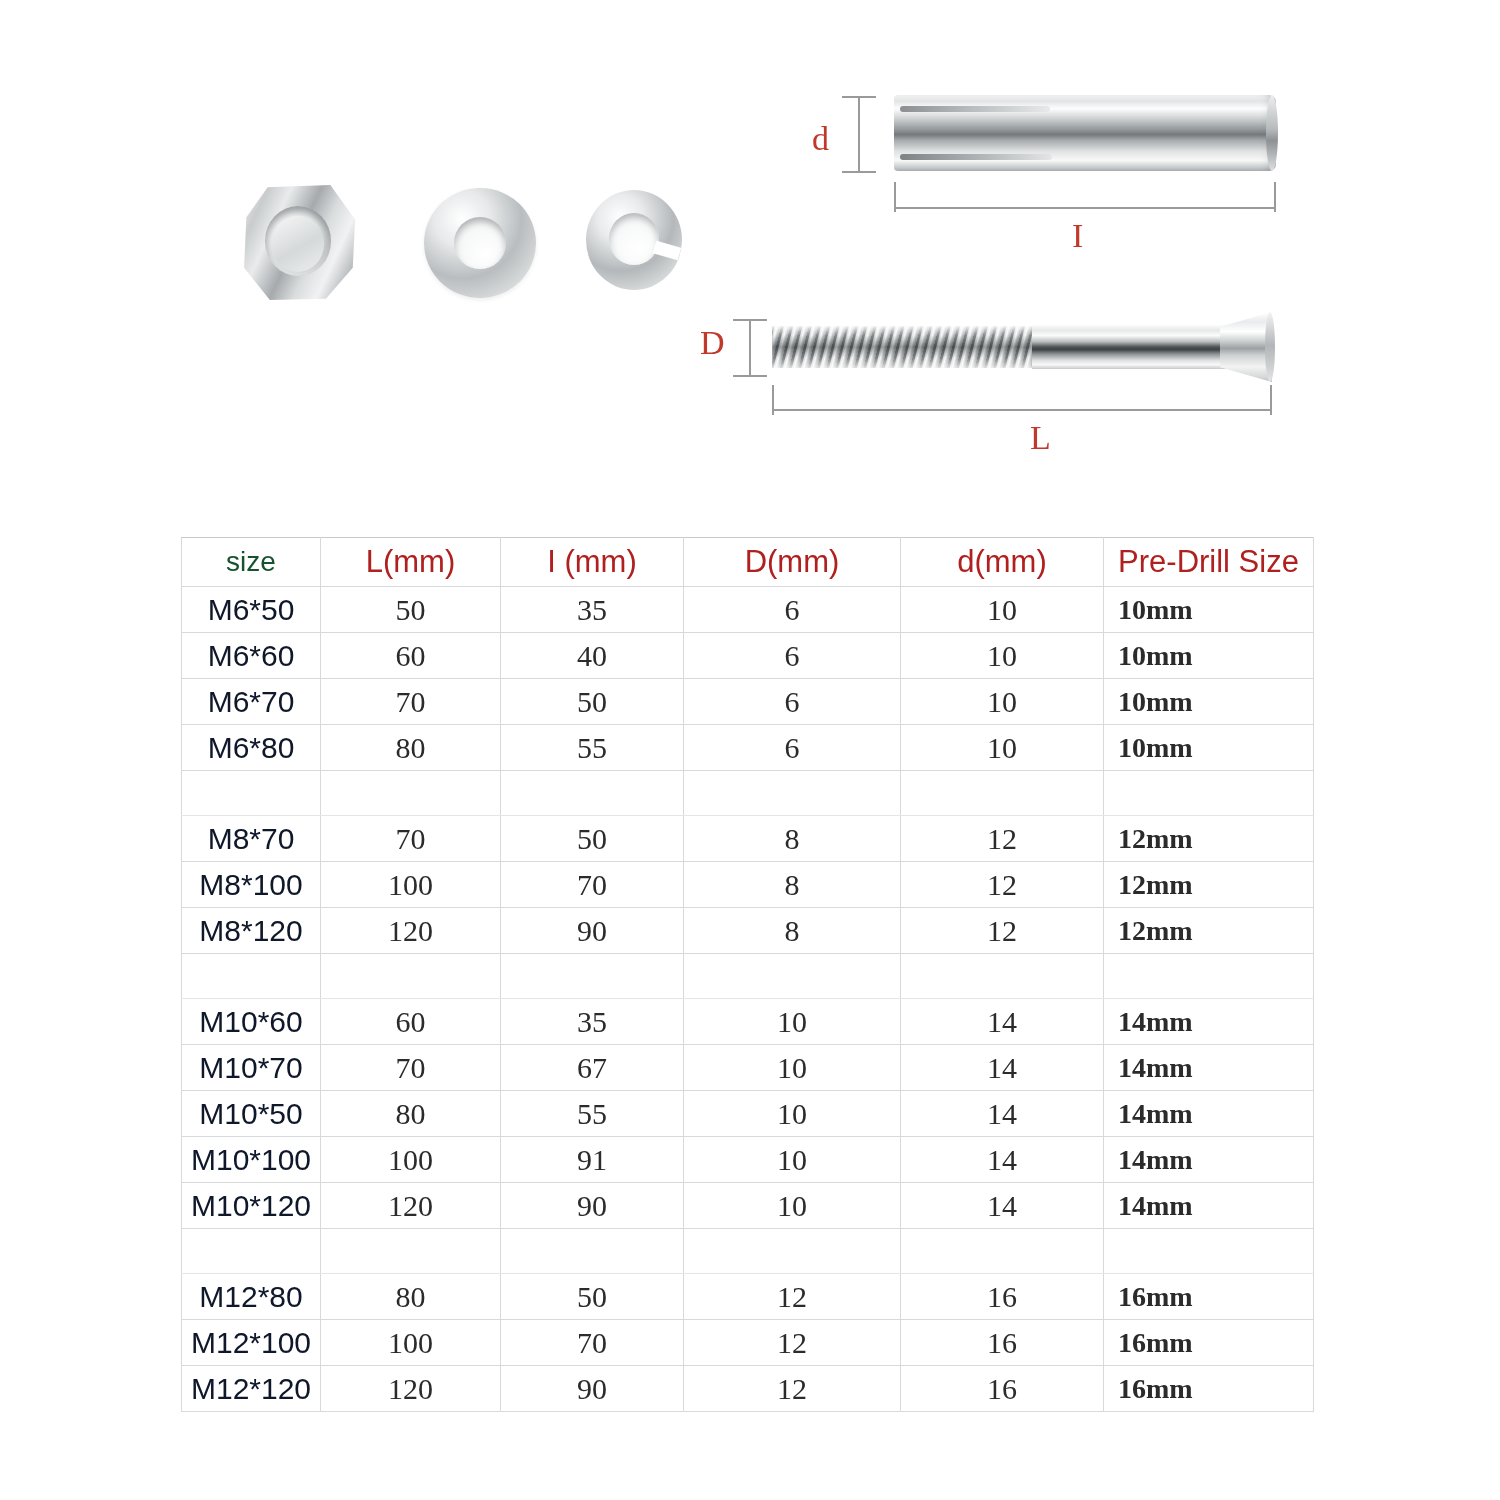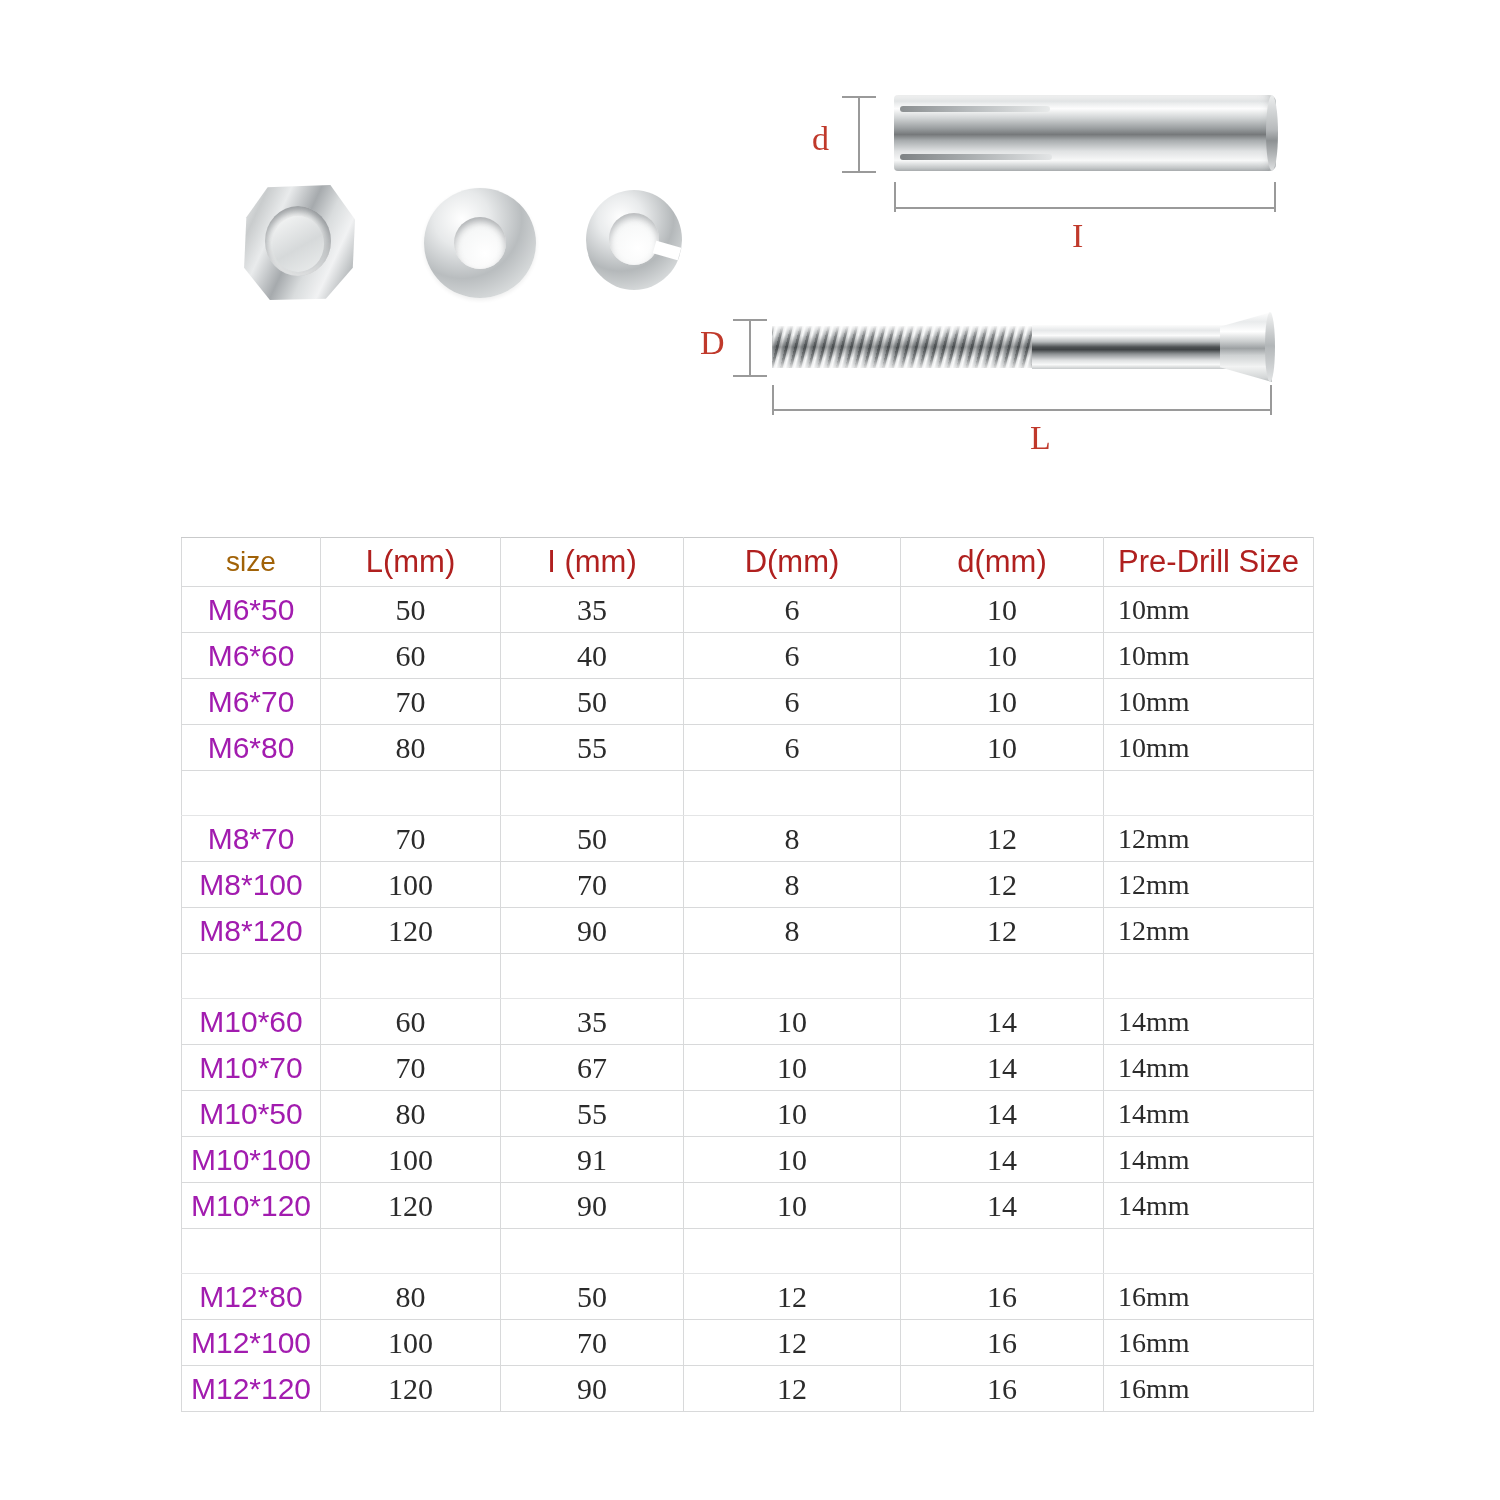--- a/index.html
+++ b/index.html
@@ -229,37 +229,38 @@
     font-weight: 400;
   }
   .spec-table thead th {
     height: 48px;
     font-family: "Liberation Sans", sans-serif;
     font-size: 31px;
     color: #B0201F;
     border-top: 1px solid #c9cacb;
   }
   .spec-table thead th.size-head {
-    color: #a16207;
+    color: #14532d;
     font-size: 28px;
   }
   .spec-table tbody td {
     font-family: "Liberation Serif", serif;
     font-size: 30px;
     color: #2b2b2b;
   }
   .spec-table tbody td.c-size {
     font-family: "Liberation Sans", sans-serif;
     font-size: 30px;
-    color: #a21caf;
+    color: #0f172a;
   }
   .spec-table tbody td.c-drill {
     text-align: left;
     padding-left: 14px;
     font-size: 28px;
+    font-weight: bold;
   }
   .spec-table tr.spacer td {
     height: 44px;
     border-left: 1px solid #d8d9da;
     border-right: 1px solid #d8d9da;
     border-top: 1px solid #e4e5e6;
     border-bottom: 1px solid #e4e5e6;
   }
   .col-size   { width: 139px; }
   .col-l      { width: 180px; }

